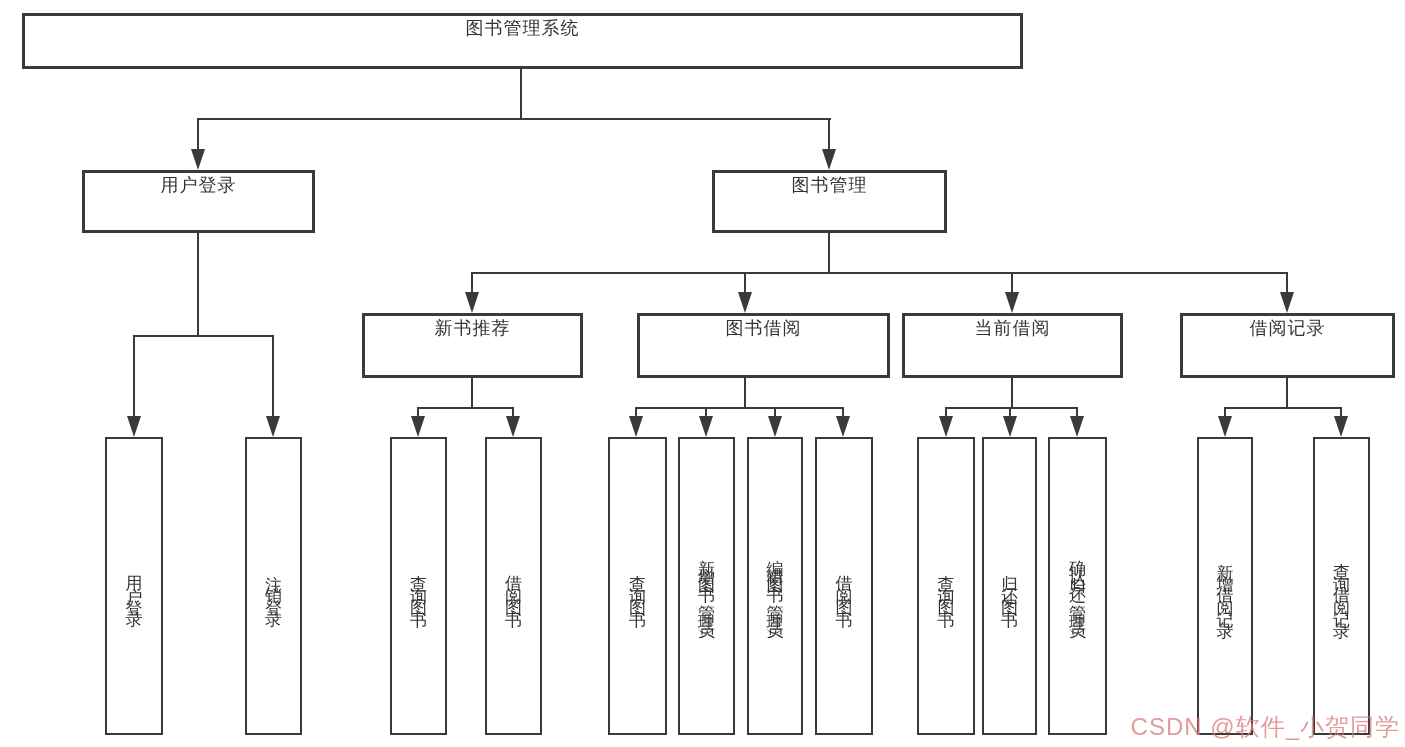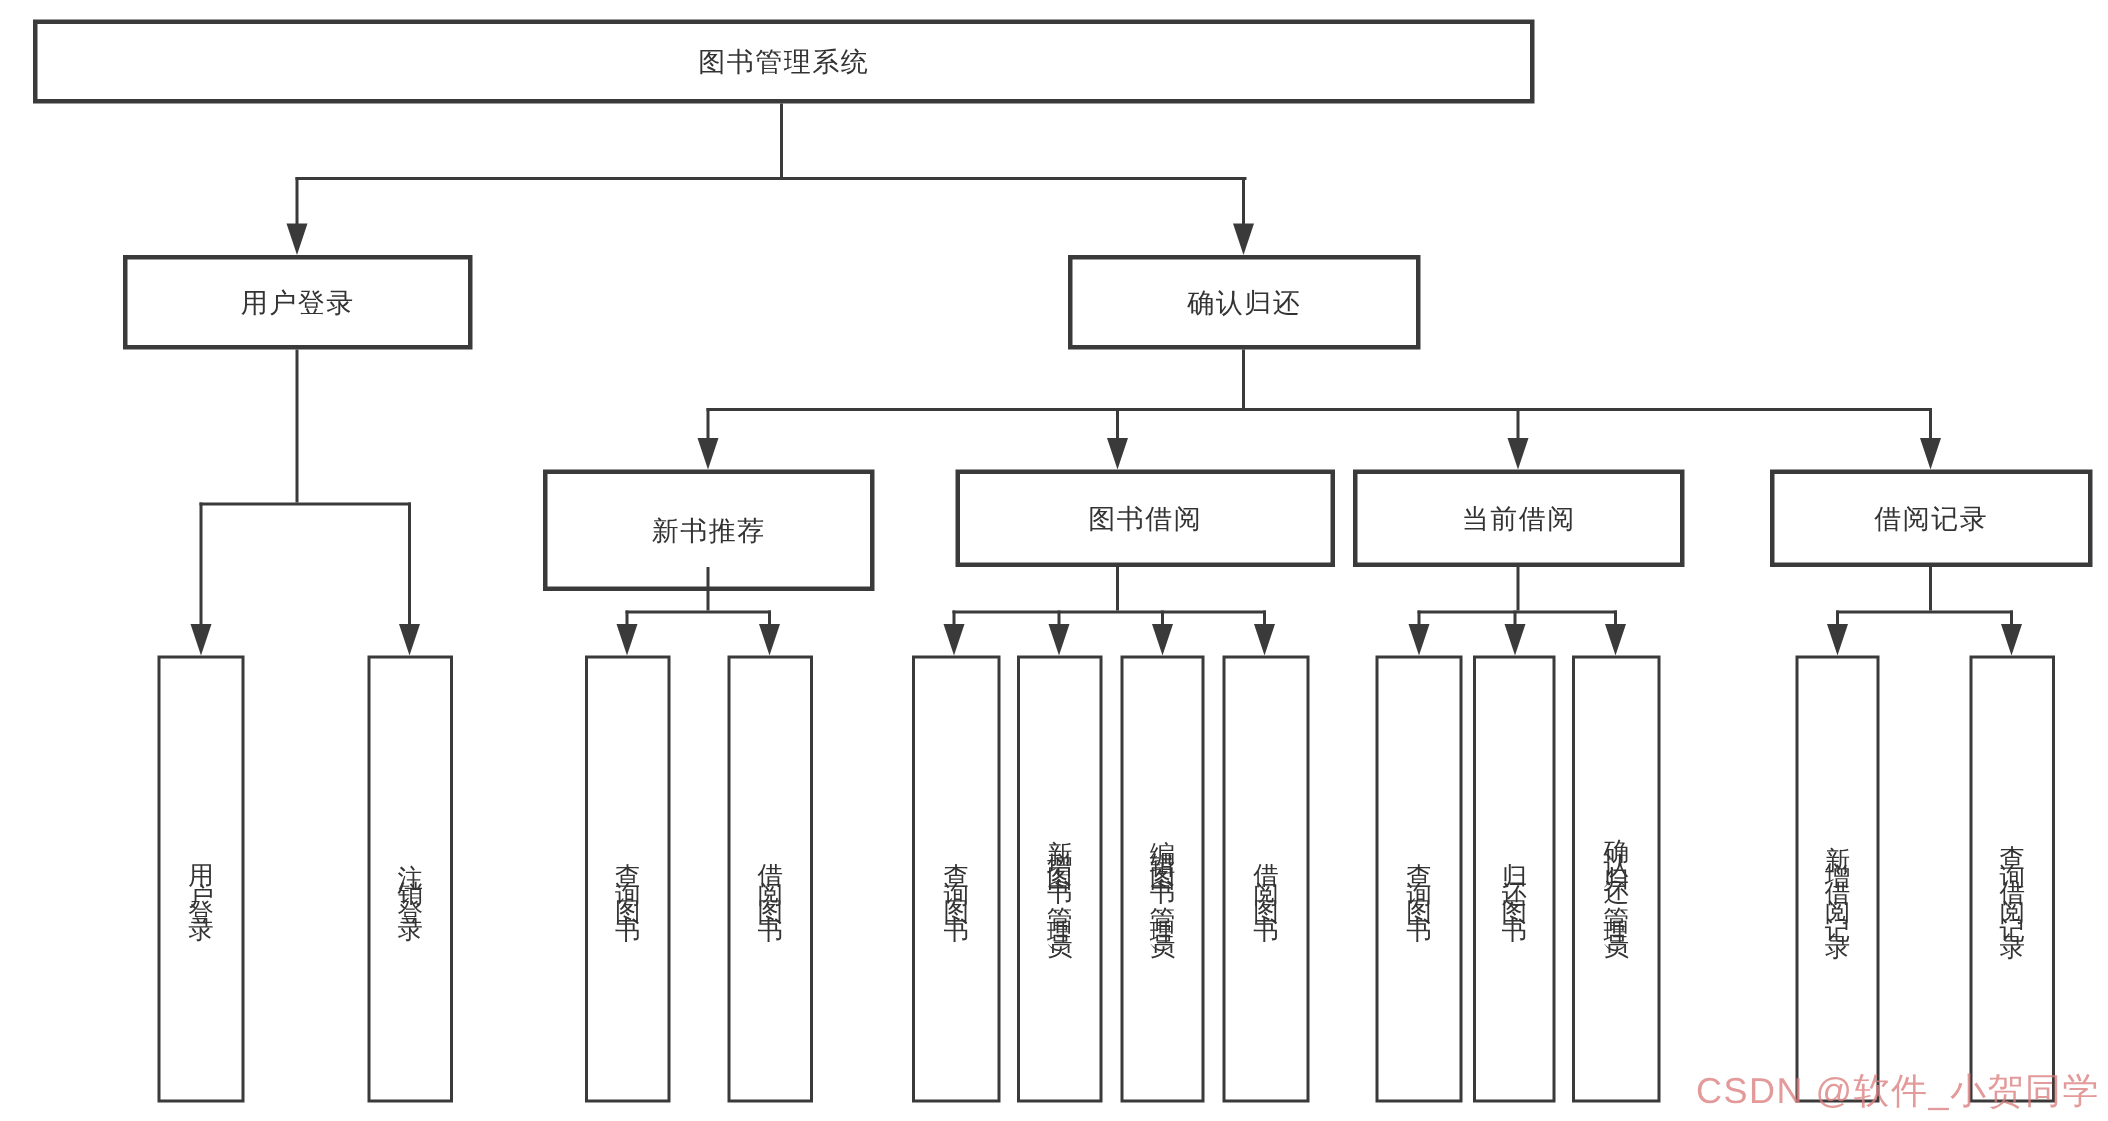--- a/index.html
+++ b/index.html
@@ -2,21 +2,21 @@
 <html><head>
 <meta charset="utf-8">
 <style>
   html,body{margin:0;padding:0;background:#fff;}
   #stage{
     position:relative;width:1405px;height:747px;background:#ffffff;
     font-family:"Liberation Sans","DejaVu Sans",sans-serif;overflow:hidden;
   }
   .box{
     position:absolute;box-sizing:border-box;border:3px solid #3a3a3a;background:#fff;
-    display:flex;align-items:center;justify-content:center;
+    display:flex;align-items:flex-start;justify-content:center;
     font-size:18px;color:#333;letter-spacing:1px;
   }
   .vbox{
     position:absolute;box-sizing:border-box;border:2px solid #3a3a3a;background:#fff;
     display:flex;align-items:center;justify-content:center;
     font-size:17px;color:#333;
   }
   .vbox span{
     writing-mode:vertical-rl;text-orientation:mixed;letter-spacing:12px;line-height:1;
     display:inline-block;
@@ -47,42 +47,42 @@
   <div class="hl" style="left:197px;top:118px;width:634px;"></div>
   <div class="vl" style="left:197px;top:118px;height:32px;"></div>
   <div class="arrow" style="left:191px;top:149px;"></div>
   <div class="vl" style="left:828px;top:118px;height:32px;"></div>
   <div class="arrow" style="left:822px;top:149px;"></div>
 
   <div class="box" style="left:82px;top:170px;width:233px;height:63px;">
     <span>用户登录</span>
   </div>
   <div class="box" style="left:712px;top:170px;width:235px;height:63px;">
-    <span>确认归还</span>
+    <span>图书管理</span>
   </div>
 
   <div class="vl" style="left:197px;top:233px;height:102px;"></div>
   <div class="hl" style="left:133px;top:335px;width:141px;"></div>
   <div class="vl" style="left:133px;top:335px;height:81px;"></div>
   <div class="arrow" style="left:127px;top:416px;"></div>
   <div class="vl" style="left:272px;top:335px;height:81px;"></div>
   <div class="arrow" style="left:266px;top:416px;"></div>
 
   <div class="vl" style="left:828px;top:233px;height:39px;"></div>
   <div class="hl" style="left:471px;top:272px;width:817px;"></div>
   <div class="vl" style="left:471px;top:272px;height:21px;"></div>
   <div class="arrow" style="left:465px;top:292px;"></div>
   <div class="vl" style="left:744px;top:272px;height:21px;"></div>
   <div class="arrow" style="left:738px;top:292px;"></div>
   <div class="vl" style="left:1011px;top:272px;height:21px;"></div>
   <div class="arrow" style="left:1005px;top:292px;"></div>
   <div class="vl" style="left:1286px;top:272px;height:21px;"></div>
   <div class="arrow" style="left:1280px;top:292px;"></div>
 
-  <div class="box" style="left:362px;top:313px;width:221px;height:81px;">
+  <div class="box" style="left:362px;top:313px;width:221px;height:65px;">
     <span>新书推荐</span>
   </div>
   <div class="box" style="left:637px;top:313px;width:253px;height:65px;">
     <span>图书借阅</span>
   </div>
   <div class="box" style="left:902px;top:313px;width:221px;height:65px;">
     <span>当前借阅</span>
   </div>
   <div class="box" style="left:1180px;top:313px;width:215px;height:65px;">
     <span>借阅记录</span>

